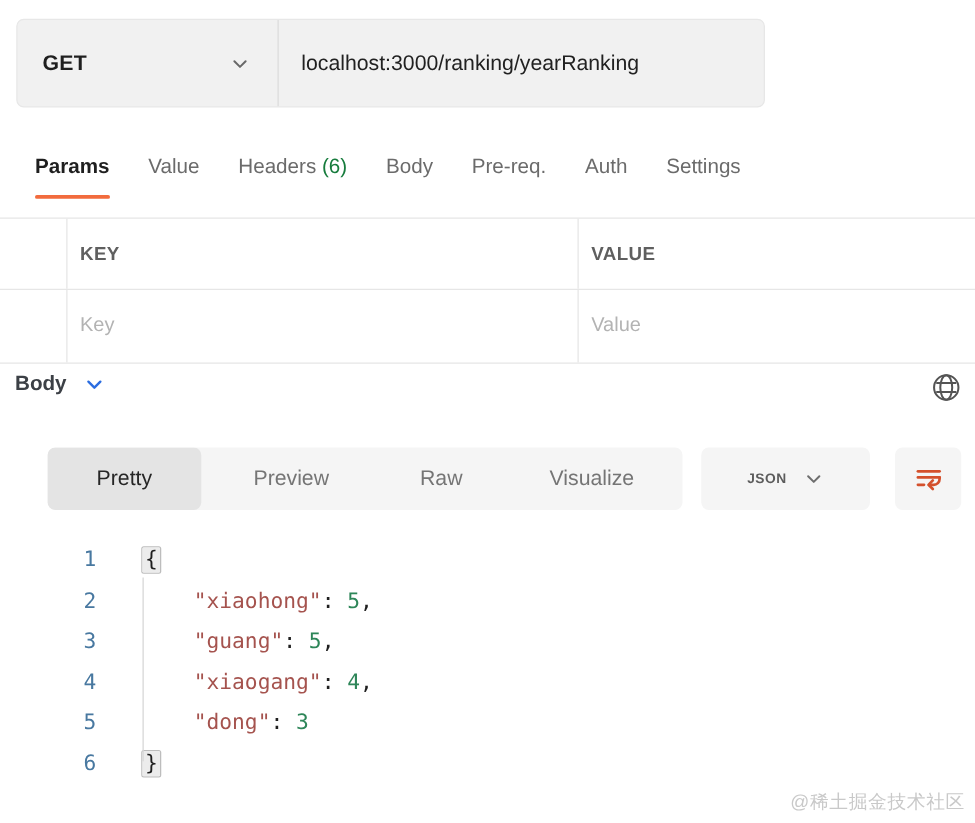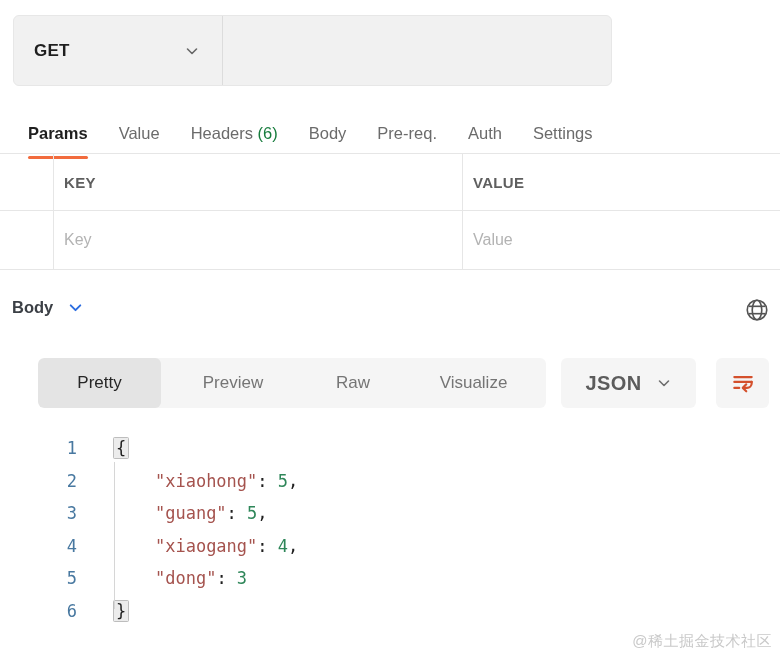--- a/index.html
+++ b/index.html
@@ -37,21 +37,21 @@
   }
   .req-tab.active { color:#1f1f1f; font-weight:600; }
   .req-tab .count { color:#177c3d; }
   .active-indicator {
     position:absolute; left:0; right:0; bottom:0; height:3px;
     background:#f26b3d; border-radius:2px;
   }
 
   
   .params-table {
-    position:absolute; left:0; top:153px; width:780px;
+    position:absolute; left:0; top:174px; width:780px;
     border-top:1px solid #e6e6e6; border-bottom:1px solid #e6e6e6;
   }
   .p-row { display:grid; grid-template-columns:53px 409px 1fr; }
   .p-row.header { height:57px; border-bottom:1px solid #e6e6e6; }
   .p-row.entry  { height:58px; }
   .p-cell { display:flex; align-items:center; padding-left:10px; }
   .p-cell.c2, .p-cell.c3 { border-left:1px solid #e6e6e6; }
   .col-head { font-size:15px; font-weight:600; color:#5f5f5f; letter-spacing:.3px; }
   .cell-input {
     border:none; outline:none; background:transparent; width:95%;
@@ -78,21 +78,21 @@
   .seg.active { background:#e4e4e4; color:#262626; border-radius:6px; }
   .seg-pretty   { width:123px; }
   .seg-raw      { width:96px; }
   .seg-preview  { width:144px; }
   .seg-visualize{ width:145px; }
 
   .format-select {
     margin-left:15px; width:135px; height:50px; background:#f5f5f5; border-radius:6px;
     display:flex; align-items:center; justify-content:center; gap:14px; cursor:pointer;
   }
-  .format-label { font-size:20px; font-weight:600; color:#5c5c5c; letter-spacing:.4px; }
+  .format-label { font-size:11px; font-weight:600; color:#5c5c5c; letter-spacing:.4px; }
   .beautify-btn {
     margin-left:20px; width:53px; height:50px; background:#f5f5f5; border-radius:6px;
     display:flex; align-items:center; justify-content:center; cursor:pointer;
   }
 
   
   .code-view {
     position:absolute; left:0; top:432px; width:780px;
     font-family:"DejaVu Sans Mono", "Liberation Mono", monospace;
     font-size:17px;
@@ -126,20 +126,21 @@
 
 <div class="stage">
 
   <div class="url-bar">
     <div class="method-select">
       <span class="method-label">GET</span>
       <svg class="chev" width="16" height="16" viewBox="0 0 16 16">
           <polyline points="3.5,6 8,10.5 12.5,6" fill="none" stroke="#686868" stroke-width="1.6" stroke-linecap="round" stroke-linejoin="round"></polyline>
         </svg>
     </div>
+    <div class="url-field">localhost:3000/ranking/yearRanking</div>
   </div>
 
   <div class="req-tabs">
     <div class="req-tab active">
       <span>Params</span>
       <div class="active-indicator"></div>
     </div>
     <div class="req-tab"><span>Value</span></div>
     <div class="req-tab"><span>Headers </span><span class="count">(6)</span></div>
     <div class="req-tab"><span>Body</span></div>

